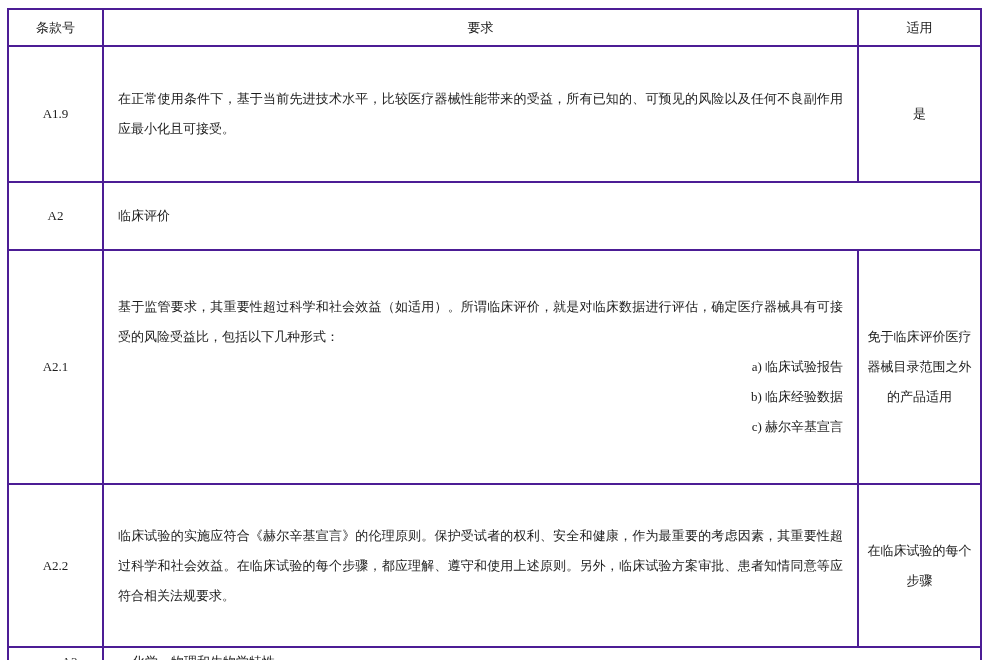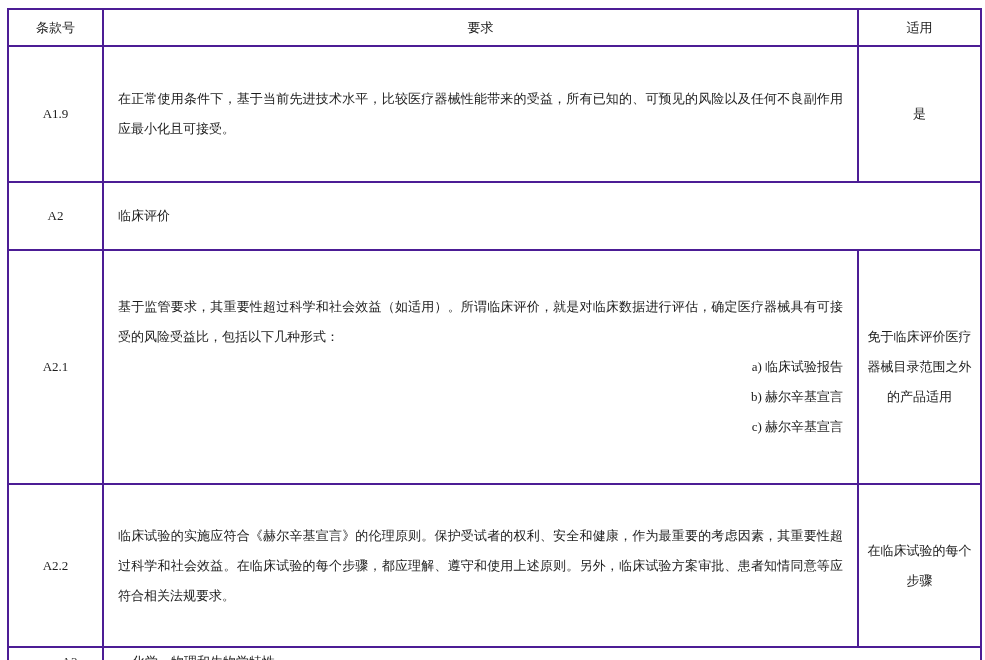--- a/index.html
+++ b/index.html
@@ -97,21 +97,21 @@
       </tr>
       <tr class="r-a2">
         <td class="clause">A2</td>
         <td class="req" colspan="2">临床评价</td>
       </tr>
       <tr class="r-a21">
         <td class="clause">A2.1</td>
         <td class="req">
           <div>基于监管要求，其重要性超过科学和社会效益（如适用）。所谓临床评价，就是对临床数据进行评估，确定医疗器械具有可接受的风险受益比，包括以下几种形式：</div>
           <div class="li">a) 临床试验报告</div>
-          <div class="li">b) 赫尔辛基宣言</div>
+          <div class="li">b) 临床经验数据</div>
           <div class="li">c) 赫尔辛基宣言</div>
         </td>
         <td class="apply">免于临床评价医疗器械目录范围之外的产品适用</td>
       </tr>
       <tr class="r-a22">
         <td class="clause">A2.2</td>
         <td class="req">临床试验的实施应符合《赫尔辛基宣言》的伦理原则。保护受试者的权利、安全和健康，作为最重要的考虑因素，其重要性超过科学和社会效益。在临床试验的每个步骤，都应理解、遵守和使用上述原则。另外，临床试验方案审批、患者知情同意等应符合相关法规要求。</td>
         <td class="apply">在临床试验的每个步骤</td>
       </tr>
       <tr class="r-a3">

